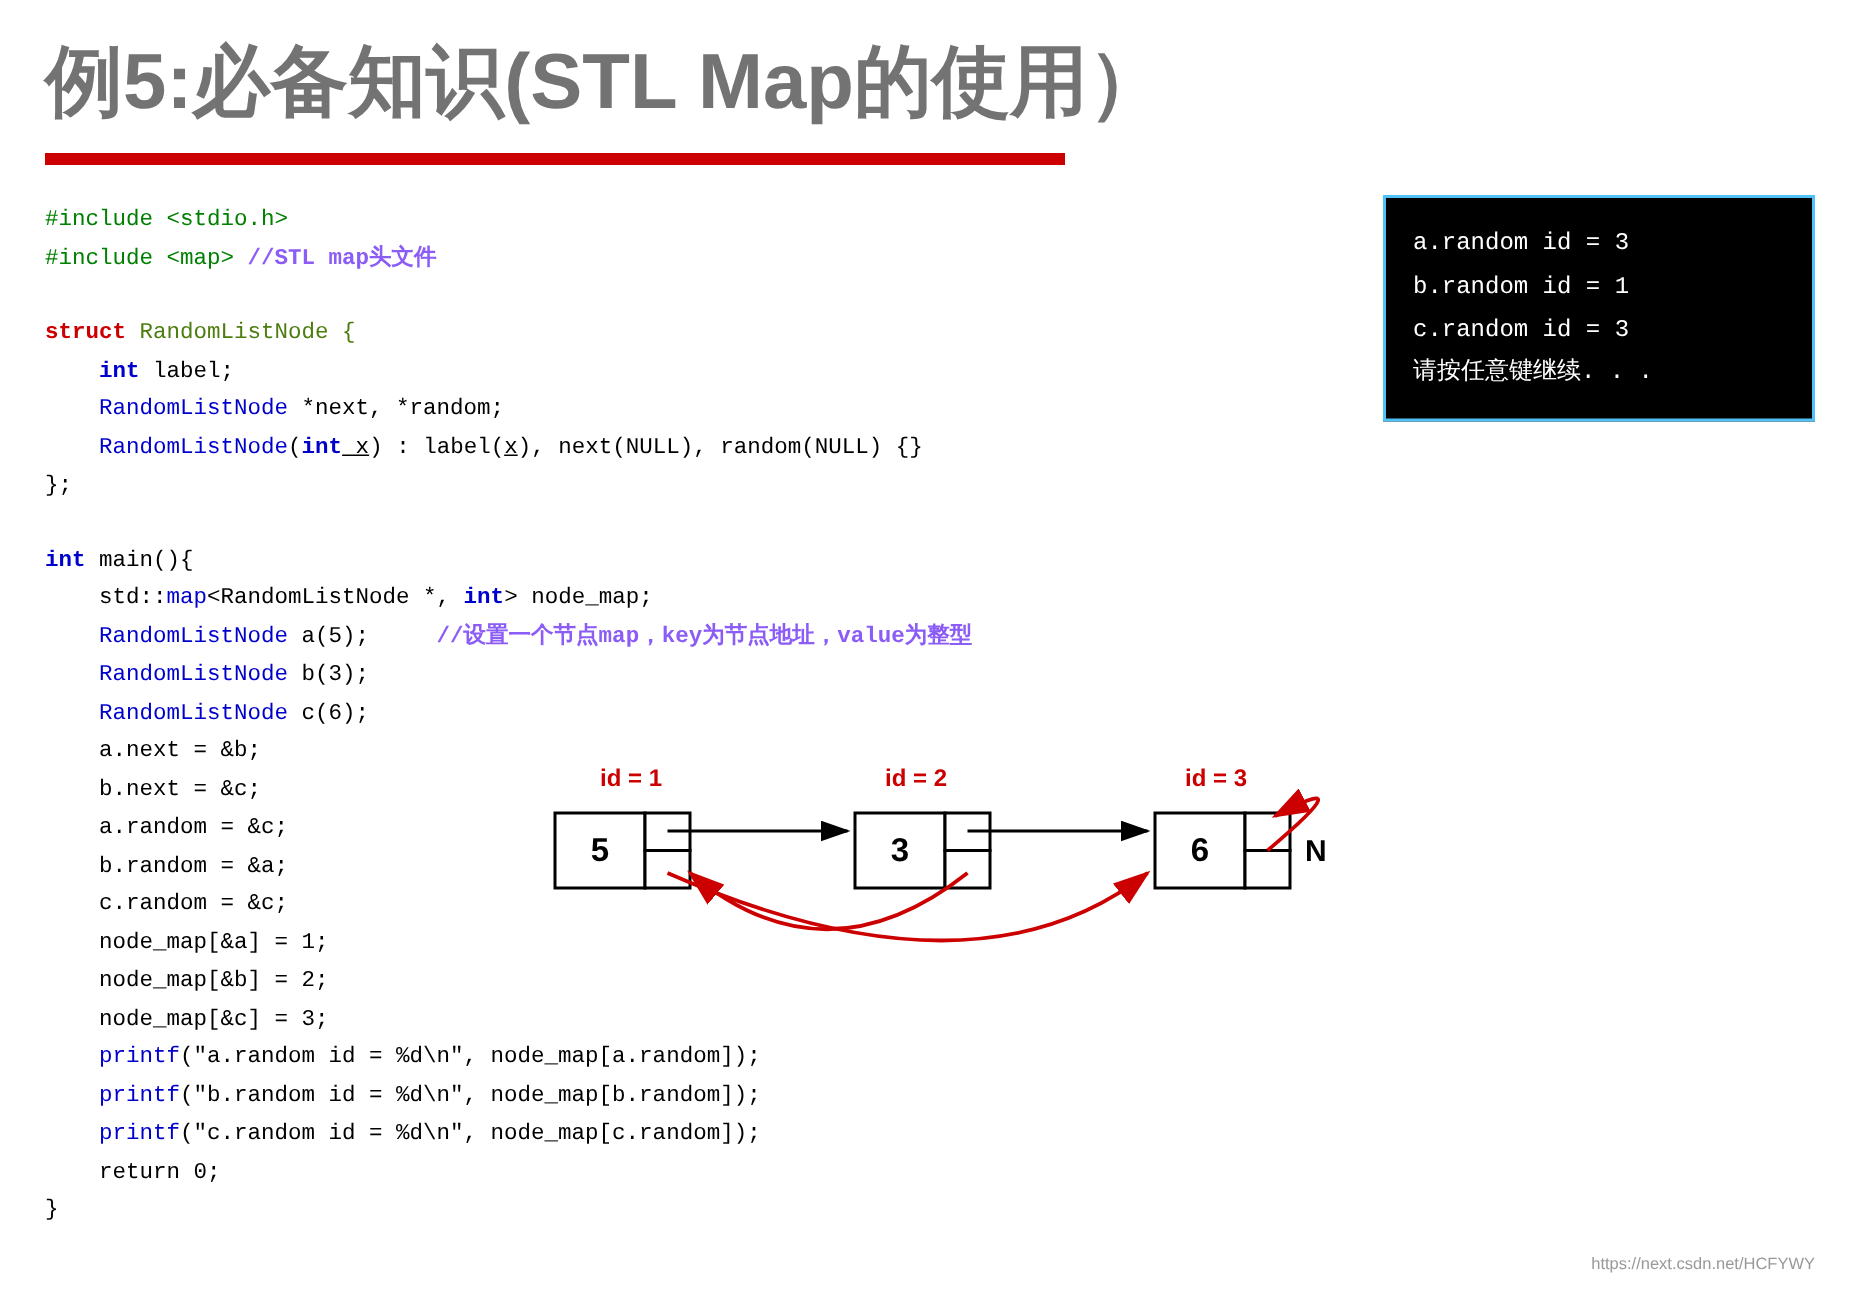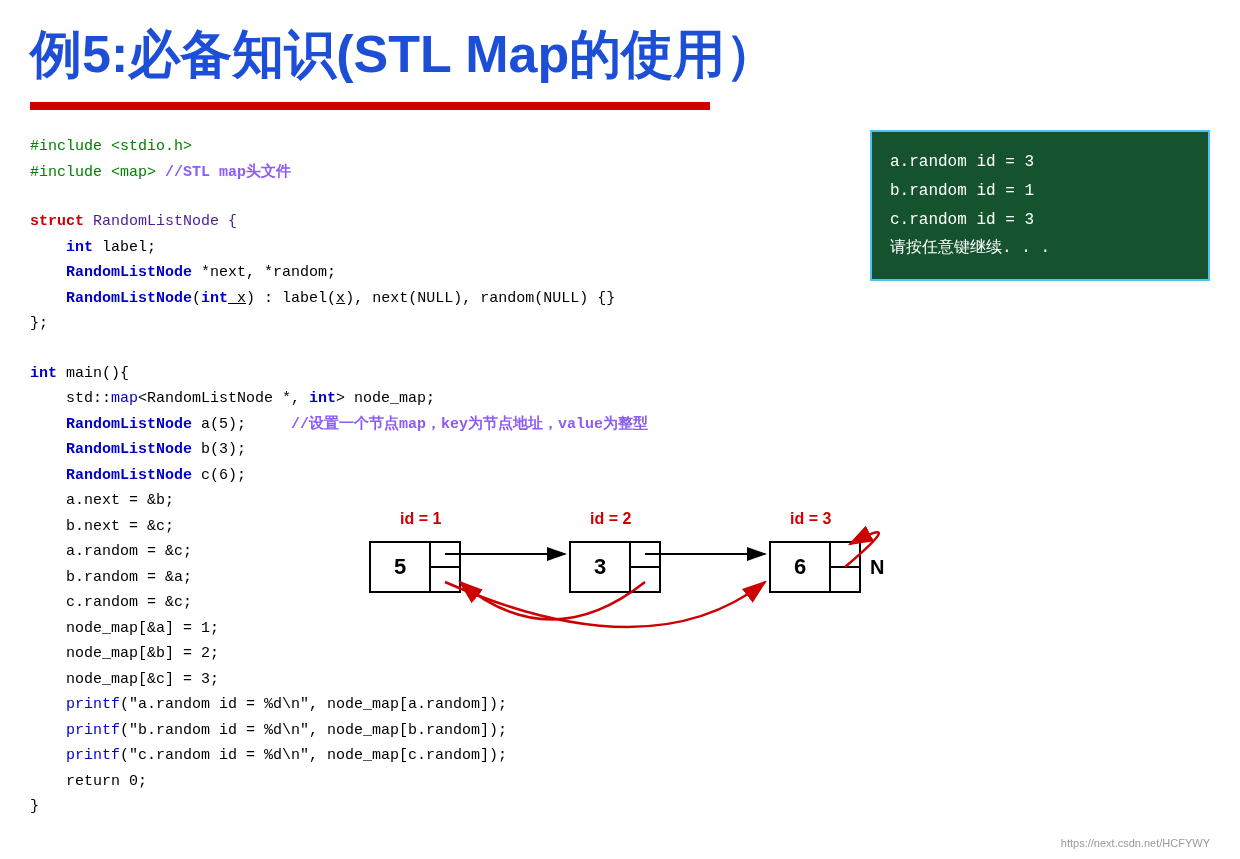--- a/index.html
+++ b/index.html
@@ -7,57 +7,57 @@
       width: 1240px;
       min-height: 859px;
       background: #ffffff;
       font-family: 'Arial', sans-serif;
       padding: 20px 30px;
       position: relative;
     }
     .page-title {
       font-size: 52px;
       font-weight: bold;
-      color: #1d4ed8;
+      color: #737373;
       margin-bottom: 12px;
     }
     .red-bar {
       width: 680px;
       height: 8px;
       background: #cc0000;
       margin-bottom: 24px;
     }
     .code-section {
       flex: 1;
       font-family: 'Courier New', monospace;
       font-size: 15px;
       line-height: 1.6;
     }
     .terminal-box {
       position: absolute;
       top: 130px;
       right: 30px;
-      width: 340px;
-      background: #14532d;
+      width: 288px;
+      background: #000000;
       color: #fff;
       font-family: 'Courier New', monospace;
       font-size: 16px;
       padding: 16px 18px;
       border: 2px solid #4fc3f7;
       line-height: 1.8;
     }
     .terminal-line { color: #fff; }
 
     
     .c-green { color: #008000; }
     .c-blue { color: #0000cc; }
-    .c-black { color: #4c1d95; }
+    .c-black { color: #4d7c0f; }
     .c-keyword { color: #0000cc; font-weight: bold; }
     .c-struct { color: #cc0000; font-weight: bold; }
-    .c-func { color: #0000cc; font-weight: bold; }
+    .c-func { color: #0000cc; font-weight: normal; }
     .c-underline { text-decoration: underline; }
 
     .diagram-area {
       position: absolute;
       top: 492px;
       left: 350px;
       width: 840px;
       height: 220px;
       text-align: center;
     }

